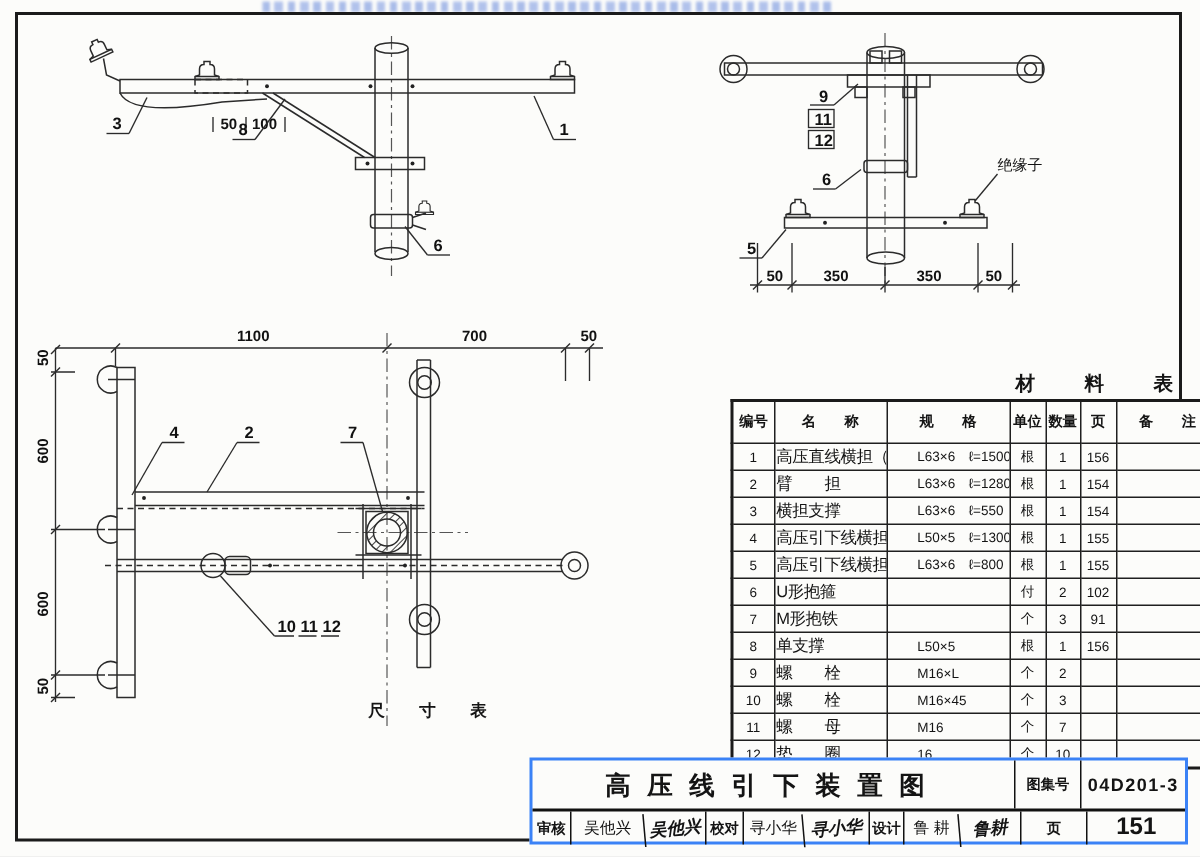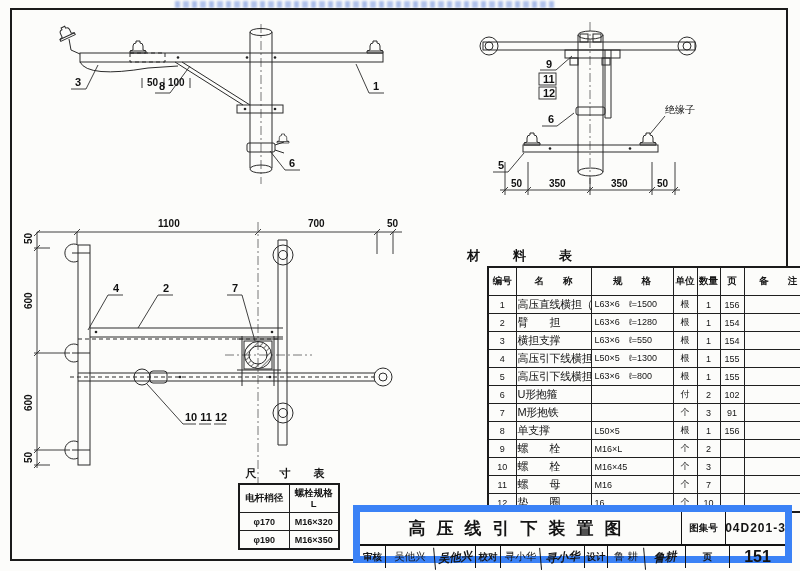--- a/index.html
+++ b/index.html
@@ -11,38 +11,38 @@
   svg{position:absolute;}
   svg .ln{stroke:#2b2b2b;fill:none;stroke-width:1;}
   svg .cl{stroke:#555;fill:none;stroke-width:.8;stroke-dasharray:9 3 2 3;}
   svg .dash{stroke-dasharray:4 3;}
   svg .ldr{stroke:#2b2b2b;stroke-width:.9;fill:none;}
   svg text{fill:#111;stroke:none;font-family:"Liberation Sans",sans-serif;font-size:10px;}
   svg text.co{font-size:11px;font-weight:bold;}
   svg text.dim{font-size:10px;font-weight:bold;}
   svg .dot{fill:#222;stroke:none;}
   
-  .mat-title{position:absolute;left:467px;top:247px;width:325px;text-align:left;
+  .mat-title{position:absolute;left:467px;top:247px;width:325px;text-align:right;
         font-size:13px;font-weight:bold;letter-spacing:10px;}
   .mat-wrap{position:absolute;left:467px;top:266px;width:325px;height:239px;margin-left:20px;}
   table.grid{width:100%;height:100%;border-collapse:collapse;table-layout:fixed;background:#fcfcfa;}
   table.grid th,table.grid td{border:1px solid #1f1f1f;padding:0 1px;text-align:center;overflow:hidden;
         white-space:nowrap;font-size:9px;height:17px;}
   table.grid th{font-size:9.5px;font-weight:bold;height:27px;}
   table.grid{border:2px solid #1b1b1b;}
   .mat-wrap td:nth-child(2){text-align:left;font-size:11px;letter-spacing:-.3px;}
-  .mat-wrap td:nth-child(3){text-align:left;padding-left:3px;}
+  .mat-wrap td:nth-child(3){text-align:left;padding-left:20px;}
   
   .size-title{position:absolute;left:238px;top:466px;width:100px;text-align:center;
         font-size:11px;font-weight:bold;letter-spacing:6px;}
   .size-wrap{position:absolute;left:238px;top:483px;width:100px;height:64px;}
   .size-wrap th{height:28px;line-height:1.1;}
   .size-wrap td{height:16px;font-size:9px;font-weight:bold;}
   
-  .tb{position:absolute;left:353px;top:505px;width:439px;height:58px;border:7px solid #3b82f6;
+  .tb{position:absolute;left:353px;top:505px;width:439px;height:58px;border:2px solid #3b82f6;
       box-sizing:border-box;background:#fcfcfa;}
   .tb-row1{display:flex;height:32px;border-bottom:2px solid #111;}
   .tb-row2{display:flex;height:22px;}
   .tb-cell{border-left:1px solid #111;display:flex;align-items:center;justify-content:center;
       box-sizing:border-box;overflow:hidden;white-space:nowrap;}
   .tb-cell:first-child{border-left:none;}
   .tb-title{font-size:17px;font-weight:bold;letter-spacing:11px;}
   .tb-label{font-size:9.5px;font-weight:bold;}
   .tb-no{font-size:12px;font-weight:bold;letter-spacing:1px;}
   .tb-name{font-size:10.5px;}
@@ -291,45 +291,20 @@
         <line class="ldr" x1="222" y1="83" x2="235" y2="129"></line>
       <text class="co" x="165" y="209">10 11 12</text>
       <line class="ldr" x1="163" y1="212" x2="176" y2="212"></line>
       <line class="ldr" x1="179" y1="212" x2="191" y2="212"></line>
       <line class="ldr" x1="194" y1="212" x2="206" y2="212"></line>
       <line class="ldr" x1="163" y1="212" x2="127" y2="172"></line>
     </g>
   </svg>
 
   <div class="size-title">尺　寸　表</div>
-  <div class="size-wrap">
-    <table class="grid">
-      <colgroup>
-          <col style="width:50px">
-          <col style="width:50px">
-        </colgroup>
-      <tbody>
-          <tr>
-        <th>电杆梢径</th>
-        <th>
-          <div>螺栓规格</div>
-          <div>L</div>
-        </th>
-      </tr>
-      <tr>
-        <td>φ170</td>
-        <td>M16×320</td>
-      </tr>
-      <tr>
-        <td>φ190</td>
-        <td>M16×350</td>
-      </tr>
-    </tbody>
-      </table>
-  </div>
 
   <div class="mat-title">材　料　表</div>
   <div class="mat-wrap">
     <table class="grid">
       <colgroup>
         <col style="width:28px">
           <col style="width:75px">
           <col style="width:82px">
         <col style="width:24px">
           <col style="width:23px">

